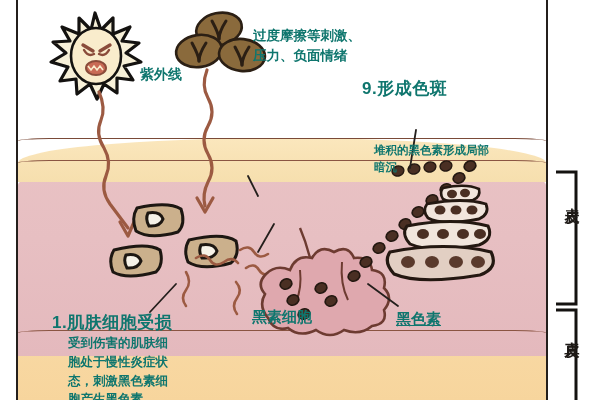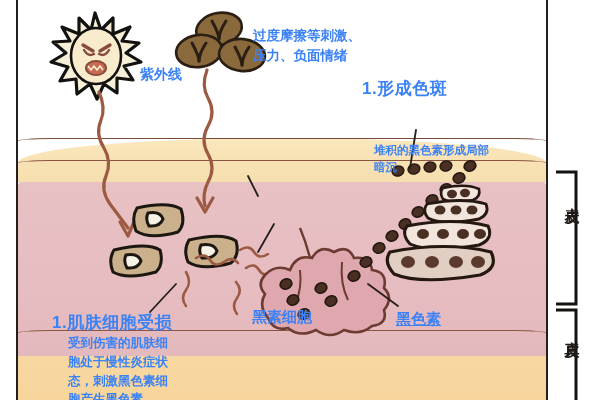--- a/index.html
+++ b/index.html
@@ -46,21 +46,21 @@
     border-radius:52% 52% 0 0 / 26px 26px 0 0;
   }
   .line-top{top:8px;}
   .line-mid{top:30px;border-top-color:#8a5542;}
   .line-bottom{top:200px;border-top-color:#8a5542;}
 
   
   .ov{position:absolute;left:0;top:0;width:600px;height:400px;pointer-events:none;}
 
   
-  .txt{position:absolute;color:#3b82f6;line-height:1.25;white-space:pre-line;}
+  .txt{position:absolute;color:#0f766e;line-height:1.25;white-space:pre-line;}
 
   .t-uv{left:140px;top:66px;font-size:14px;font-weight:bold;}
   .t-stress{left:253px;top:26px;font-size:13.5px;font-weight:bold;line-height:1.5;}
 
   .t-s3-h{left:362px;top:78px;font-size:17px;font-weight:bold;letter-spacing:.5px;}
   .t-s3-b{left:374px;top:100px;font-size:11.5px;line-height:1.45;font-weight:bold;margin-top:42px;}
 
   .t-s2-h{left:222px;top:162px;font-size:17px;font-weight:bold;letter-spacing:.5px;}
   .t-s2-b{left:236px;top:184px;font-size:12.5px;line-height:1.5;font-weight:bold;}
 
@@ -234,21 +234,21 @@
     <g stroke="#141210" stroke-width="3" fill="none" stroke-linejoin="miter">
       <path d="M556 172 L576 172 L576 304 L556 304"></path>
       <path d="M556 310 L576 310 L576 400"></path>
     </g>
   </svg>
 
   <div class="txt t-uv">紫外线</div>
   <div class="txt t-stress">过度摩擦等刺激、
 压力、负面情绪</div>
 
-  <div class="txt t-s3-h">1.形成色斑</div>
+  <div class="txt t-s3-h">9.形成色斑</div>
   <div class="txt t-s3-b">堆积的黑色素形成局部
 暗沉</div>
 
 
   <div class="txt t-s1-h">1.肌肤细胞受损</div>
   <div class="txt t-s1-b">受到伤害的肌肤细
 胞处于慢性炎症状
 态，刺激黑色素细
 胞产生黑色素</div>
 

